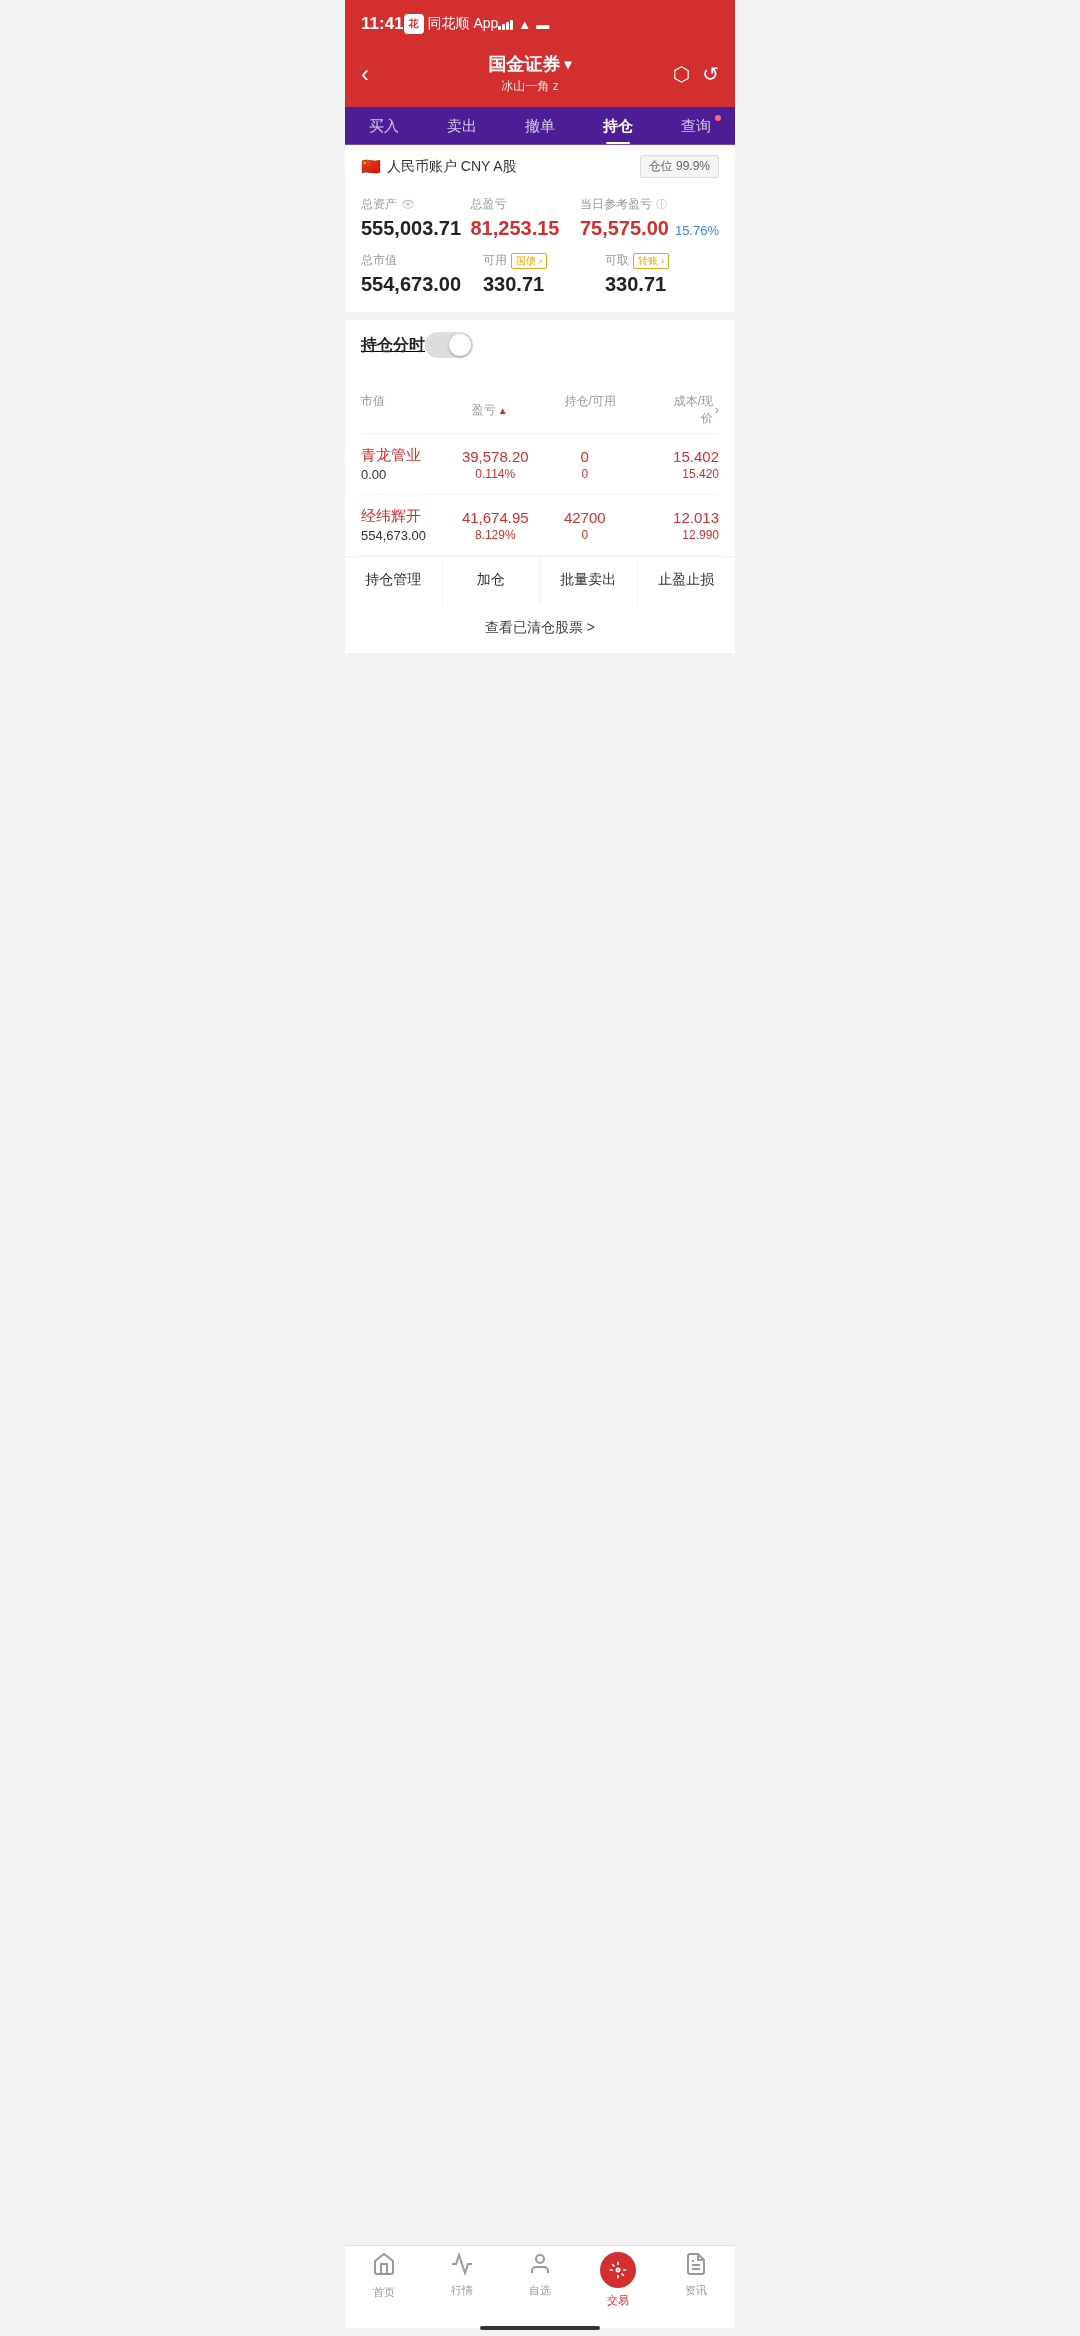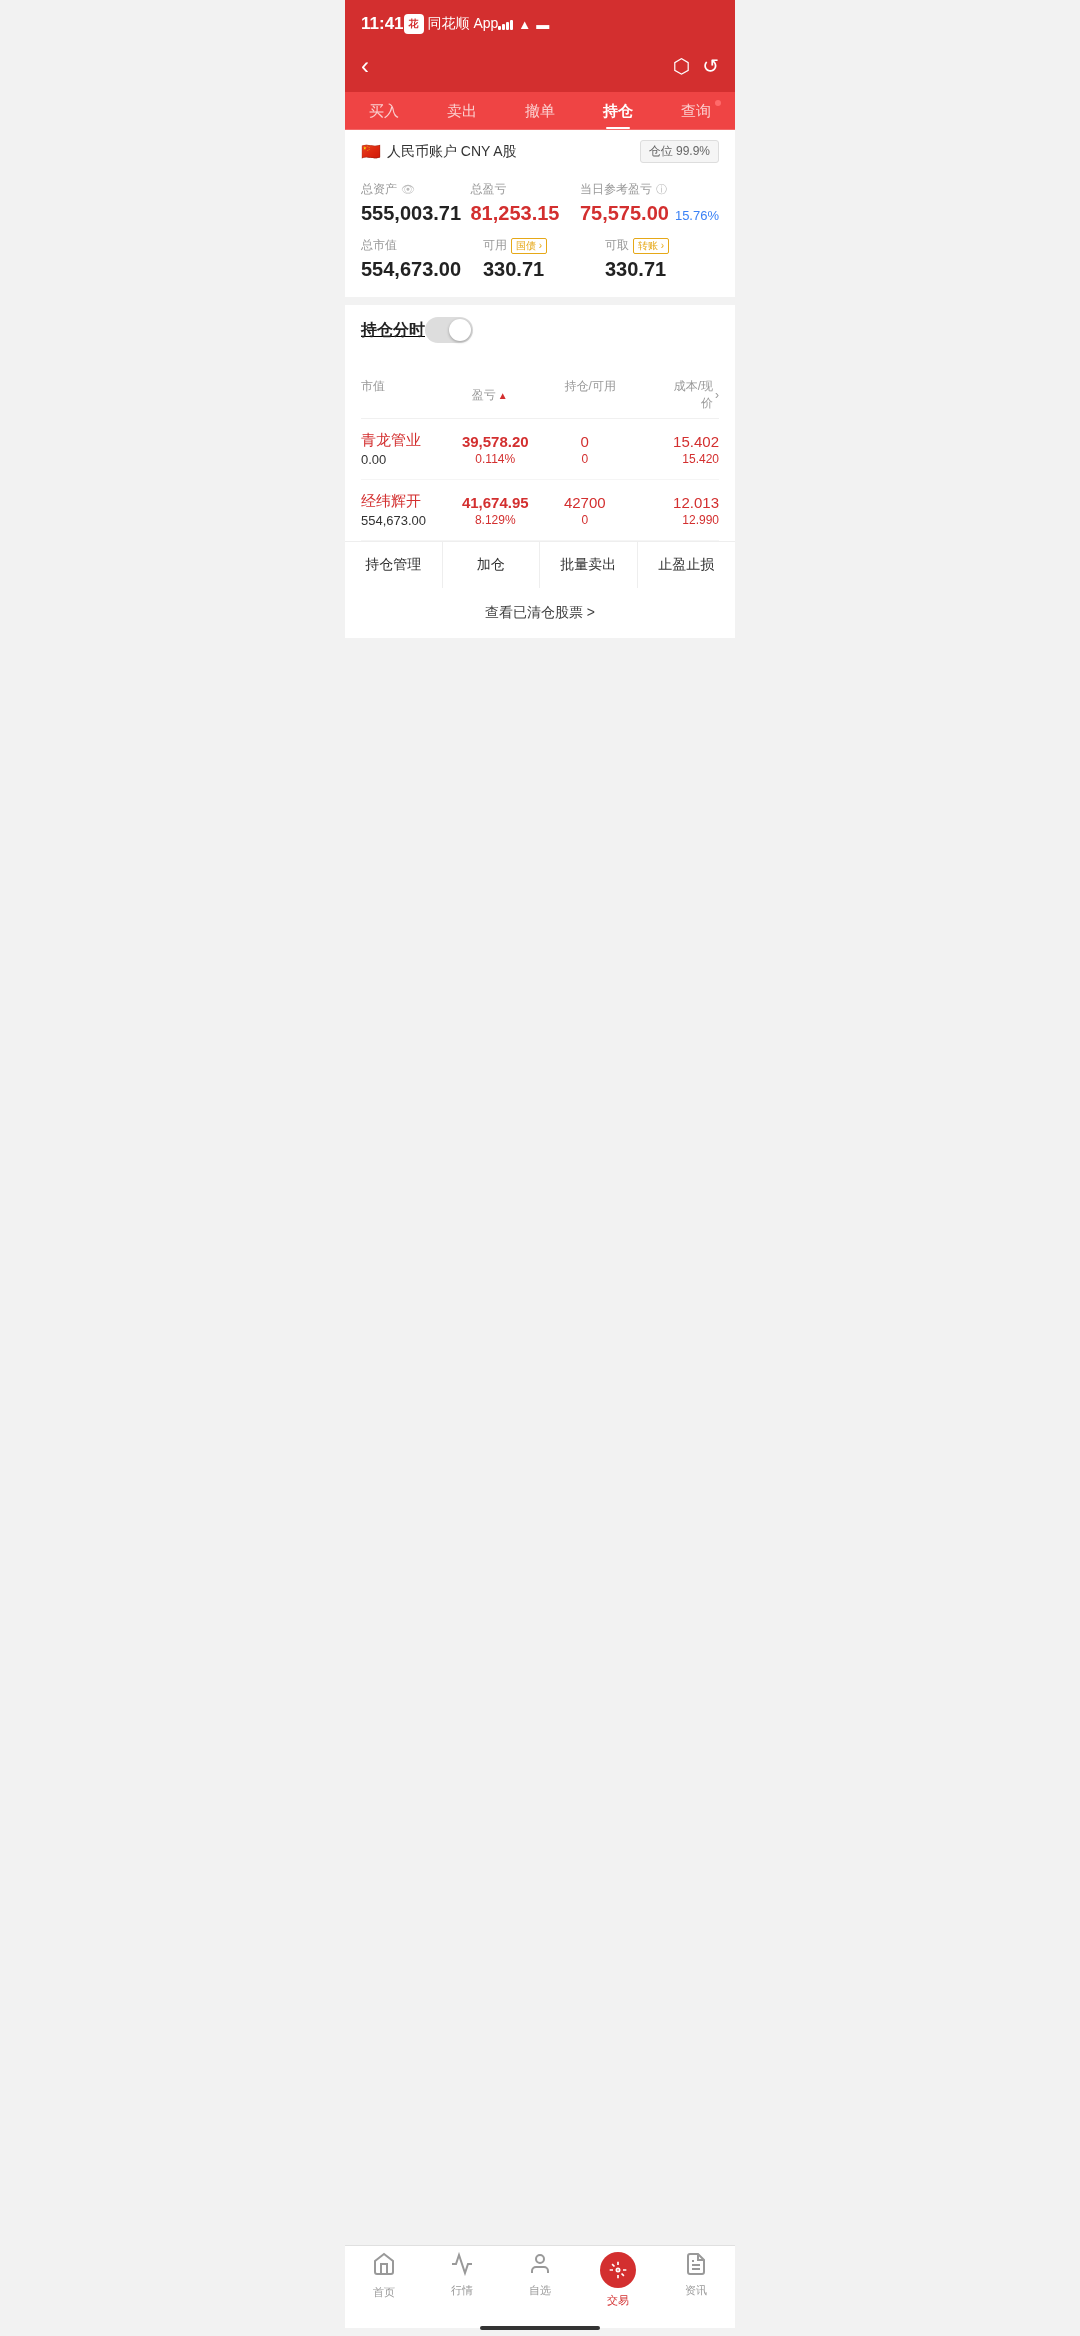--- a/index.html
+++ b/index.html
@@ -110,21 +110,21 @@
       font-size: 20px;
       cursor: pointer;
     }
     .dropdown-arrow {
       color: white;
       font-size: 14px;
     }
 
     
     .tab-bar {
-      background: #ef4444;
+      background: #4c1d95;
       display: flex;
       border-bottom: 1px solid rgba(255,255,255,0.2);
     }
     .tab-item {
       flex: 1;
       text-align: center;
       padding: 10px 0 8px;
       color: rgba(255,255,255,0.75);
       font-size: 15px;
       cursor: pointer;
@@ -344,21 +344,21 @@
       font-size: 13px;
       color: #333;
       margin-top: 2px;
     }
     .stock-pnl {
       text-align: center;
     }
     .stock-pnl-value {
       font-size: 15px;
       color: #d32f2f;
-      font-weight: 700;
+      font-weight: 400;
     }
     .stock-pnl-pct {
       font-size: 12px;
       color: #d32f2f;
       margin-top: 2px;
     }
     .stock-holding {
       text-align: center;
     }
     .stock-holding-value {
@@ -482,20 +482,27 @@
       <span style="height:8px"></span>
       <span style="height:10px"></span>
     </div>
     <span class="wifi-icon">▲</span>
     <span class="battery-icon">▬</span>
   </div>
 </div>
 
 <div class="header">
   <span class="header-back">‹</span>
+  <div class="header-title">
+    <div class="header-main-title">
+      <span>国金证券</span>
+      <span class="dropdown-arrow">▾</span>
+    </div>
+    <div class="header-subtitle">冰山一角 z</div>
+  </div>
   <div class="header-actions">
     <span class="header-action-btn">⬡</span>
     <span class="header-action-btn">↺</span>
   </div>
 </div>
 
 <div class="tab-bar">
   <div class="tab-item">
     <span>买入</span>
   </div>

